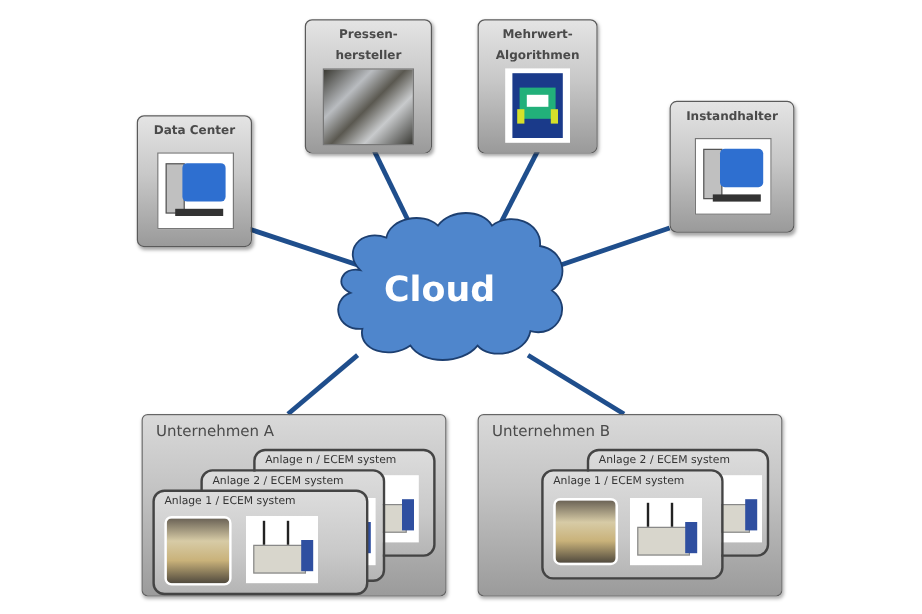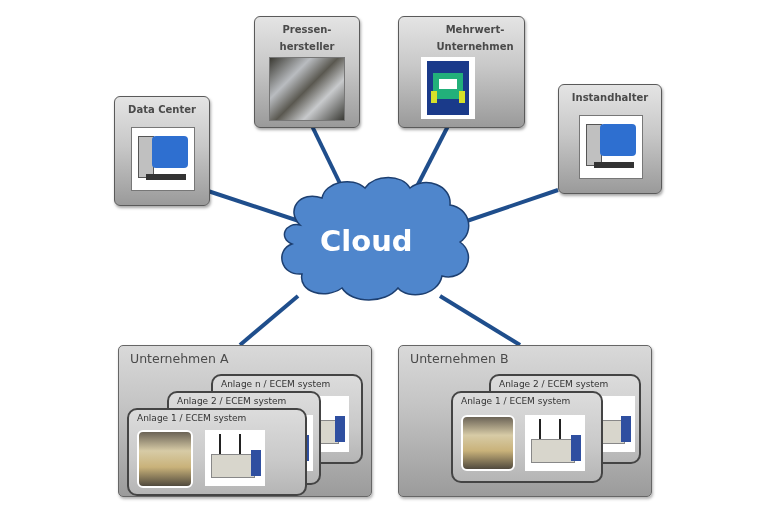--- a/index.html
+++ b/index.html
@@ -50,23 +50,23 @@
     <div style="position:absolute;left:14px;top:46px;width:40px;height:6px;background:#333;"></div>
   </div>
 </div>
 
 <div class="node" style="left:254px;top:16px;width:104px;height:110px;">
   <div class="title">Pressen-</div>
   <div class="title" style="margin-top:2px;">hersteller</div>
   <div class="pic" style="left:14px;top:40px;width:74px;height:62px;background:linear-gradient(135deg,#3b3a33 0%,#b9bcc0 30%,#5a5850 50%,#c8cacc 70%,#3a3a35 100%);"></div>
 </div>
 
-<div class="node" style="left:398px;top:16px;width:98px;height:110px;padding-left:27px;">
+<div class="node" style="left:398px;top:16px;width:98px;height:110px;">
   <div class="title">Mehrwert-</div>
-  <div class="title" style="margin-top:2px;">Unternehmen</div>
+  <div class="title" style="margin-top:2px;">Algorithmen</div>
   <div class="pic" style="left:22px;top:40px;width:54px;height:62px;border:none;">
     <div style="position:absolute;left:6px;top:4px;width:42px;height:54px;background:#1a3a8a;"></div>
     <div style="position:absolute;left:12px;top:16px;width:30px;height:26px;background:#22b07a;"></div>
     <div style="position:absolute;left:18px;top:22px;width:18px;height:10px;background:#ffffff;"></div>
     <div style="position:absolute;left:10px;top:34px;width:6px;height:12px;background:#d6e02a;"></div>
     <div style="position:absolute;left:38px;top:34px;width:6px;height:12px;background:#d6e02a;"></div>
   </div>
 </div>
 
 <div class="node" style="left:558px;top:84px;width:102px;height:108px;">

